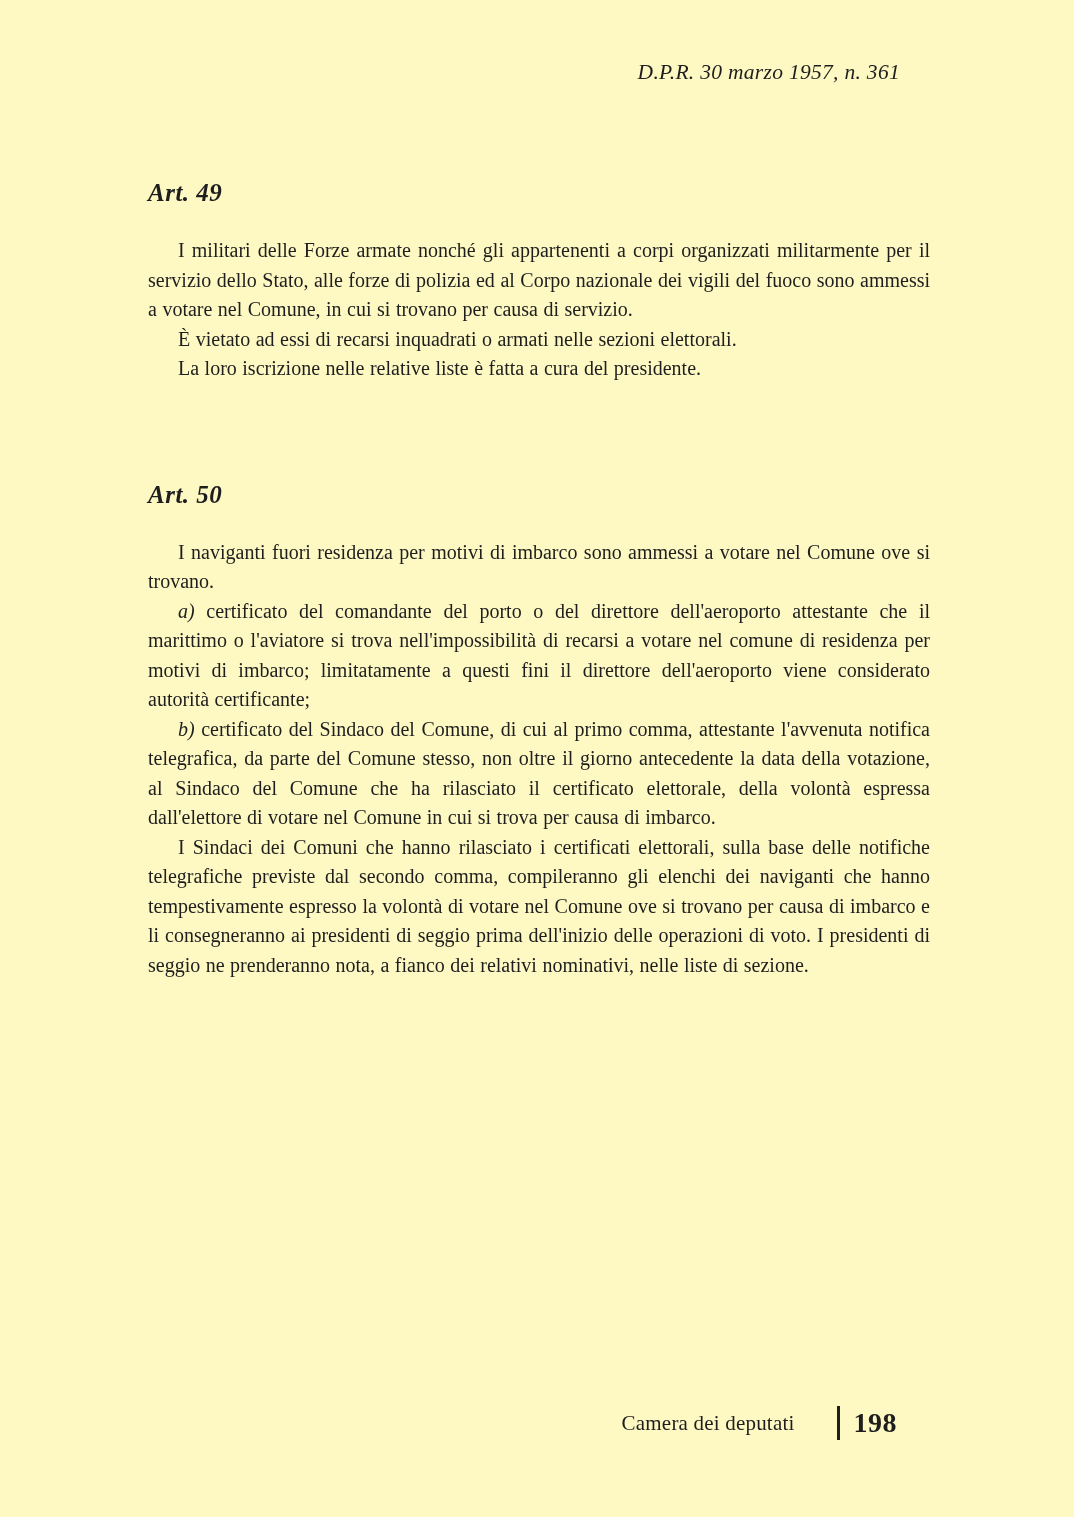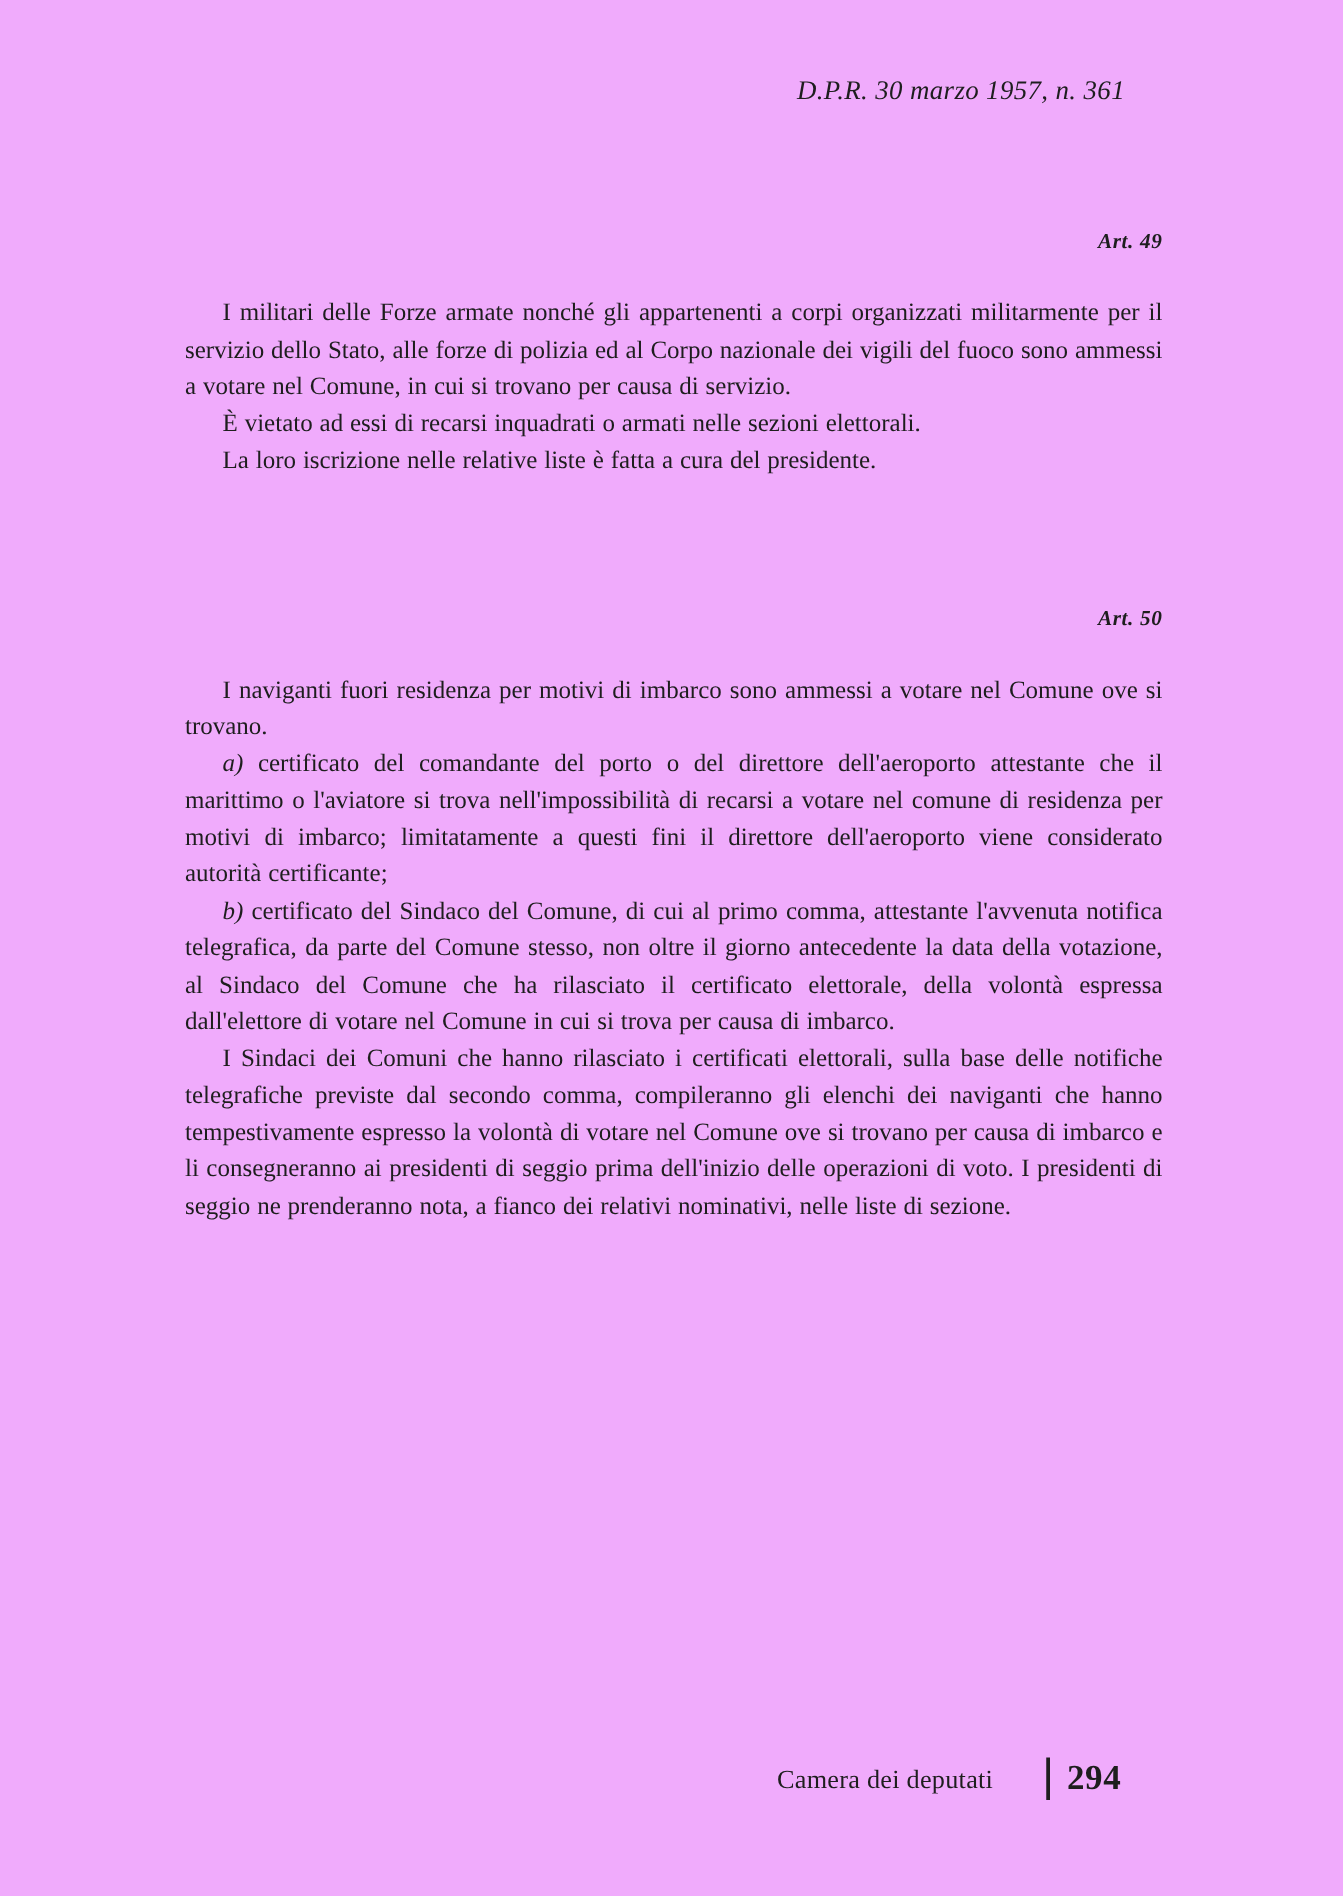--- a/index.html
+++ b/index.html
@@ -4,21 +4,21 @@
 <style>
   html, body {
     margin: 0;
     padding: 0;
     background: #ffffff;
   }
   .page {
     position: relative;
     width: 1074px;
     height: 1517px;
-    background: #f0abfc;
+    background: #fef9c3;
     color: #1e1e1e;
     font-family: "Liberation Serif", "DejaVu Serif", serif;
     overflow: hidden;
   }
   .running-header {
     position: absolute;
     top: 60px;
     left: 148px;
     width: 752px;
     text-align: right;
@@ -31,24 +31,24 @@
     position: absolute;
     top: 180px;
     left: 148px;
     width: 782px;
   }
   .article + .article {
     margin-top: 98px;
   }
   .article-title {
     margin: 0 0 30px 0;
-    text-align: right;
+    text-align: left;
     font-style: italic;
     font-weight: 600;
-    font-size: 17px;
+    font-size: 25px;
     line-height: 26px;
     letter-spacing: 0.5px;
   }
   .para {
     margin: 0;
     font-size: 20px;
     line-height: 29.5px;
     text-align: justify;
     text-indent: 30px;
     word-spacing: 0.5px;
@@ -99,15 +99,15 @@
         <p class="para"><span>I naviganti fuori residenza per motivi di imbarco sono ammessi a votare nel Comune ove si trovano.</span></p>
         <p class="para"><i>a)</i><span> certificato del comandante del porto o del direttore dell'aeroporto attestante che il marittimo o l'aviatore si trova nell'impossibilità di recarsi a votare nel comune di residenza per motivi di imbarco; limitatamente a questi fini il direttore dell'aeroporto viene considerato autorità certificante;</span></p>
         <p class="para"><i>b)</i><span> certificato del Sindaco del Comune, di cui al primo comma, attestante l'avvenuta notifica telegrafica, da parte del Comune stesso, non oltre il giorno antecedente la data della votazione, al Sindaco del Comune che ha rilasciato il certificato elettorale, della volontà espressa dall'elettore di votare nel Comune in cui si trova per causa di imbarco.</span></p>
         <p class="para"><span>I Sindaci dei Comuni che hanno rilasciato i certificati elettorali, sulla base delle notifiche telegrafiche previste dal secondo comma, compileranno gli elenchi dei naviganti che hanno tempestivamente espresso la volontà di votare nel Comune ove si trovano per causa di imbarco e li consegneranno ai presidenti di seggio prima dell'inizio delle operazioni di voto. I presidenti di seggio ne prenderanno nota, a fianco dei relativi nominativi, nelle liste di sezione.</span></p>
       </section>
     </main>
 
   <div class="footer">
     <span class="publication">Camera dei deputati</span>
     <span class="bar"></span>
-    <span class="pagenum">294</span>
+    <span class="pagenum">198</span>
   </div>
 </div>
 
 </body></html>

